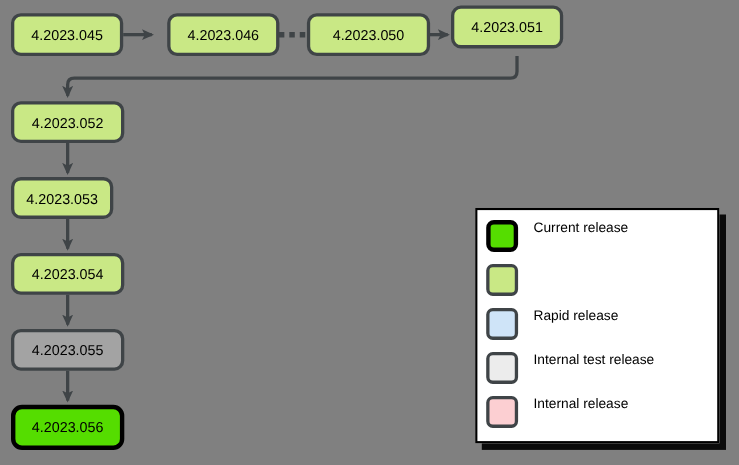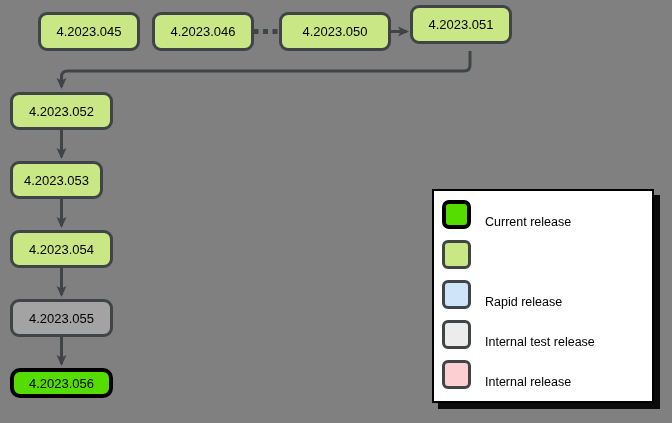--- a/index.html
+++ b/index.html
@@ -36,21 +36,21 @@
     top: 189px;
     width: 222px;
     height: 214px;
     box-sizing: border-box;
     border: 2px solid #000;
     box-shadow: 6px 6px 0 #0b0b0b;
     padding: 9px 0 0 8px;
   }
   .legend-row {
     display: flex;
-    align-items: flex-end;
+    align-items: flex-start;
     height: 29px;
     margin-bottom: 11px;
   }
   .swatch {
     width: 29px;
     height: 29px;
     box-sizing: border-box;
     border-style: solid;
     border-radius: 6px;
     margin-right: 14px;
@@ -78,29 +78,29 @@
         <line x1="381" y1="31.5" x2="407" y2="31.5" stroke-width="3" marker-end="url(#arrow)" stroke="#3f4447"></line>
         <path d="M470,51 L470,65 Q470,71 464,71 L67.5,71 Q61.5,71 61.5,77 L61.5,87" fill="none" stroke-width="3" marker-end="url(#arrow)" stroke="#3f4447"></path>
         <line x1="61.5" y1="130" x2="61.5" y2="157" stroke-width="3" marker-end="url(#arrow)" stroke="#3f4447"></line>
         <line x1="61.5" y1="199" x2="61.5" y2="226" stroke-width="3" marker-end="url(#arrow)" stroke="#3f4447"></line>
         <line x1="61.5" y1="268" x2="61.5" y2="295" stroke-width="3" marker-end="url(#arrow)" stroke="#3f4447"></line>
         <line x1="61.5" y1="337" x2="61.5" y2="364" stroke-width="3" marker-end="url(#arrow)" stroke="#3f4447"></line>
       </g>
   </svg>
 
   <div id="nodes">
-      <div class="node" style="left: 10px; top: 12px; width: 102px; height: 39px; background: rgb(201, 232, 133); border-color: rgb(63, 68, 71); margin-left: 28px;">4.2023.045</div>
+      <div class="node" style="left: 10px; top: 12px; width: 102px; height: 39px; background: rgb(201, 232, 133); border-color: rgb(63, 68, 71);">4.2023.045</div>
       <div class="node" style="left: 152px; top: 12px; width: 102px; height: 39px; background: rgb(201, 232, 133); border-color: rgb(63, 68, 71);">4.2023.046</div>
       <div class="node" style="left: 279px; top: 12px; width: 112px; height: 39px; background: rgb(201, 232, 133); border-color: rgb(63, 68, 71);">4.2023.050</div>
       <div class="node" style="left: 410px; top: 5px; width: 102px; height: 39px; background: rgb(201, 232, 133); border-color: rgb(63, 68, 71);">4.2023.051</div>
       <div class="node" style="left: 10px; top: 92px; width: 103px; height: 38px; background: rgb(201, 232, 133); border-color: rgb(63, 68, 71);">4.2023.052</div>
       <div class="node" style="left: 10px; top: 161px; width: 93px; height: 38px; background: rgb(201, 232, 133); border-color: rgb(63, 68, 71);">4.2023.053</div>
       <div class="node" style="left: 10px; top: 230px; width: 103px; height: 38px; background: rgb(201, 232, 133); border-color: rgb(63, 68, 71);">4.2023.054</div>
       <div class="node" style="left: 10px; top: 299px; width: 103px; height: 38px; background: #a3a3a3; border-color: rgb(63, 68, 71);">4.2023.055</div>
-      <div class="node current" style="left: 10px; top: 368px; width: 103px; height: 30px; background: rgb(85, 221, 0); border-color: rgb(0, 0, 0);">4.2023.056</div>
+      <div class="node current" style="left: 10px; top: 368px; width: 103px; height: 41px; background: rgb(85, 221, 0); border-color: rgb(0, 0, 0);">4.2023.056</div>
     </div>
 
   <div id="legend" style="background: rgb(255, 255, 255); border-color: rgb(0, 0, 0);">
     <div id="legend-items">
         <div class="legend-row">
           <div class="swatch" style="background: rgb(85, 221, 0); border-color: rgb(0, 0, 0); border-width: 4px; border-radius: 7px;"></div>
           <span class="legend-label">Current release</span>
         </div>
         <div class="legend-row">
           <div class="swatch" style="background: rgb(201, 232, 133); border-color: rgb(63, 68, 71); border-width: 3px;"></div>

